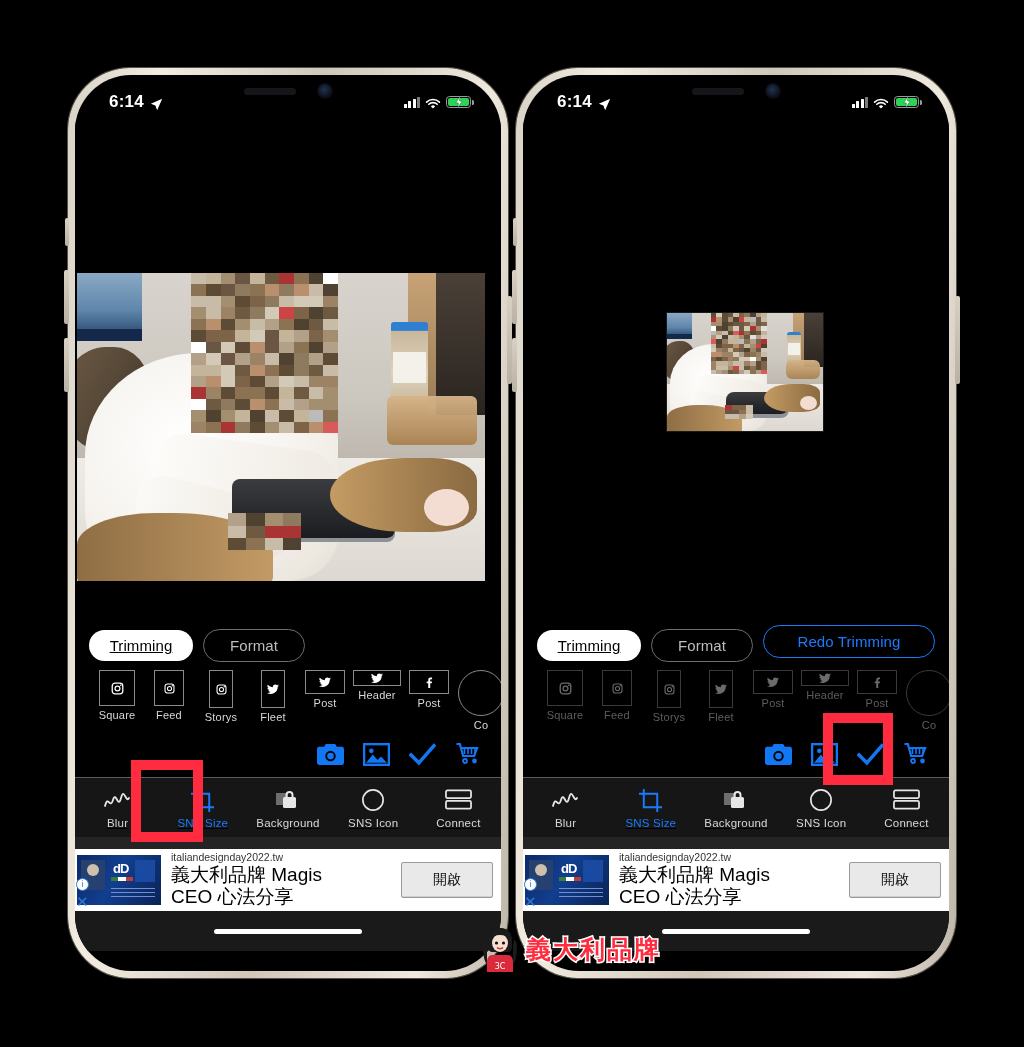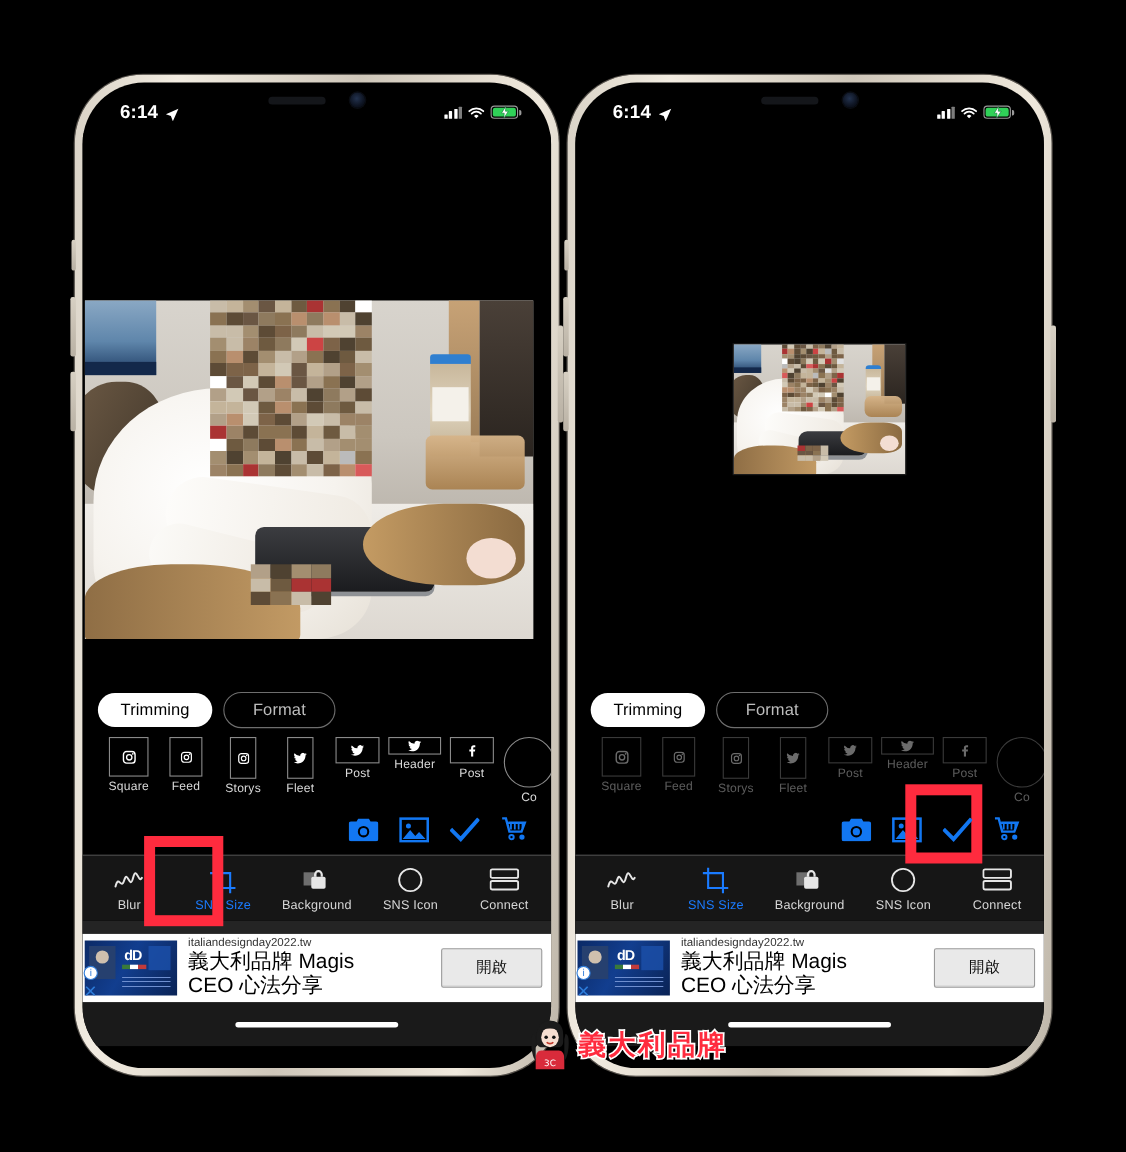--- a/index.html
+++ b/index.html
@@ -112,21 +112,21 @@
             background:#f3ddd2; border-radius:50%; }
   
   .mosaic { position:absolute; left:28%; top:0%; width:36%; height:52%;
             display:grid; grid-template-columns:repeat(10,1fr); grid-template-rows:repeat(14,1fr); }
   .mosaic span { display:block; }
   .mosaic2 { position:absolute; left:37%; bottom:10%; width:18%; height:12%;
             display:grid; grid-template-columns:repeat(4,1fr); grid-template-rows:repeat(3,1fr); }
   .mosaic2 span { display:block; }
 
   
-  .editor { position:relative; width:100%; background:#000; }
+  .editor { position:relative; width:100%; background:#000;text-decoration:underline; }
   .row-tabs { display:flex; align-items:center; padding: 10px 14px 0 14px; gap: 10px; position:relative; }
   .pill {
     border-radius: 18px; padding: 7px 0; text-align:center;
     font-size: 15px; letter-spacing: .1px; cursor: default;
   }
   .pill.trimming { background:#fff; color:#000; width: 104px; font-weight:500; }
   .pill.format   { background:transparent; color:#bdbdbd; border:1px solid #6e6e6e; width: 102px; }
   .pill.done     { background:#1277f2; color:#fff; width: 172px; font-weight:500; }
   .pill.redo     { background:transparent; color:#1a7bff; border:1px solid #1a7bff; width: 172px; font-weight:500; }
   .done-wrap { position:absolute; right: 14px; top: 6px; }
@@ -819,20 +819,23 @@
                 <span style="background: rgb(210, 201, 182);"></span>
               </span>
           </div>
         </div>
       </div>
 
       <div class="editor">
         <div class="row-tabs">
           <div class="pill trimming">Trimming</div>
           <div class="pill format">Format</div>
+          <div class="done-wrap">
+            <div class="pill redo">Redo Trimming</div>
+          </div>
         </div>
 
         <div class="row-formats dim">
           <div class="fmt sq">
             <div class="thumb">
               <svg viewBox="0 0 16 16" width="13" height="13">
                   <rect x="1.5" y="1.5" width="13" height="13" rx="3.5" stroke="#fff" fill="none" stroke-width="1.6"></rect>
                   <circle cx="8" cy="8" r="3" stroke="#fff" fill="none" stroke-width="1.5"></circle>
                   <circle cx="12" cy="4" r="1" fill="#fff"></circle>
                 </svg>

